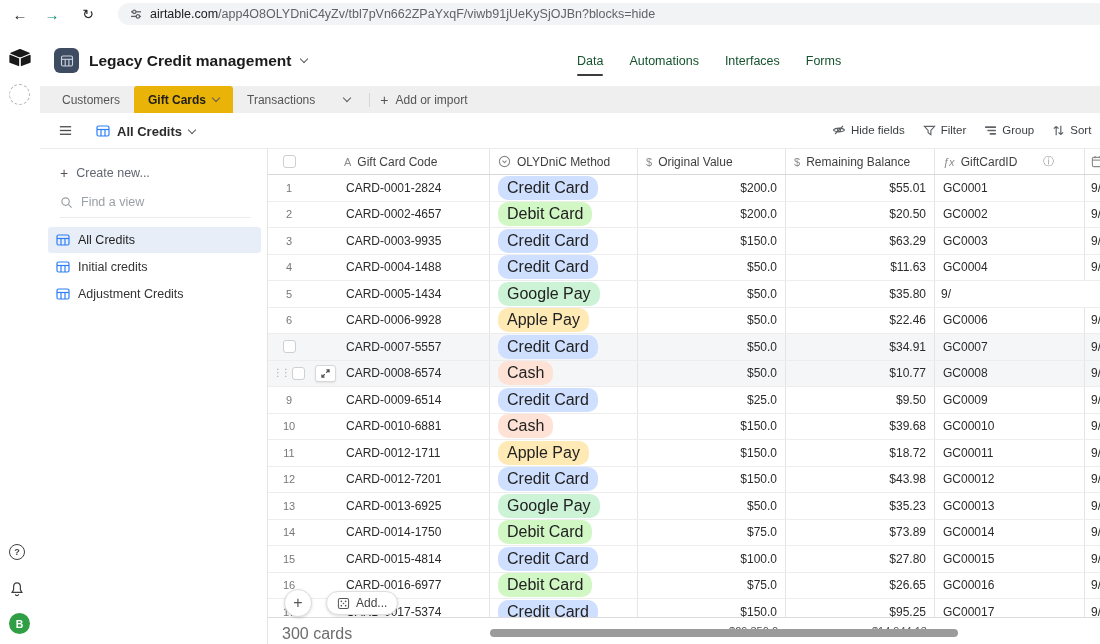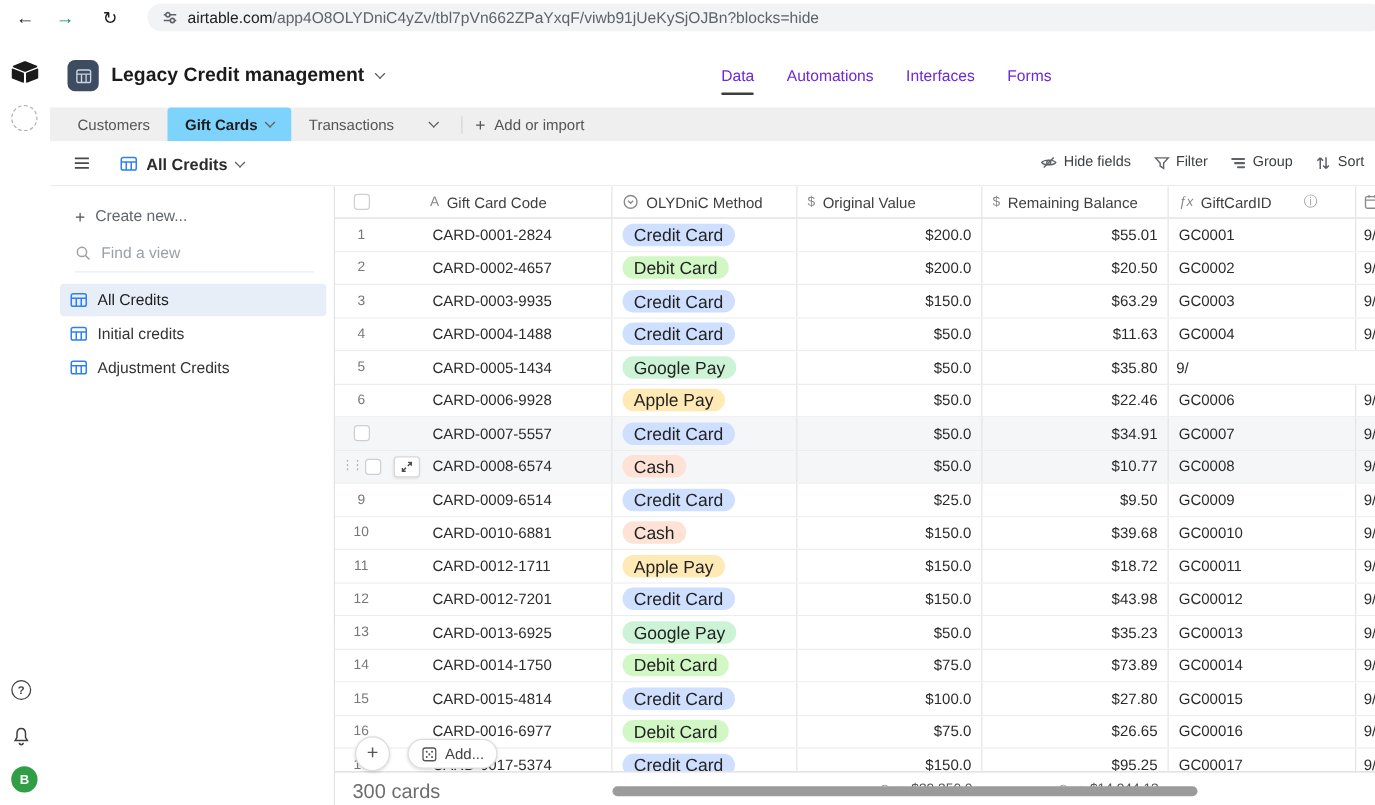--- a/index.html
+++ b/index.html
@@ -31,27 +31,27 @@
   .rail-bell { top:553px; }
   .rail-avatar { top:585px; width:21px; height:21px; border-radius:50%; background:var(--avatar-green,#2f9e44); color:#fff; font-size:10.5px; font-weight:700; display:flex; align-items:center; justify-content:center; }
 
   
   .app-header { position:absolute; left:40px; top:28px; width:1060px; height:58px; background:#fff; }
   .title-wrap { position:absolute; left:14px; top:20px; display:flex; align-items:center; gap:10px; }
   .base-icon { width:25px; height:25px; border-radius:6px; background:#3e4c61; display:flex; align-items:center; justify-content:center; }
   .app-title { font-size:15.5px; font-weight:700; color:#1b1b1b; }
   .chev { width:6px; height:6px; border-right:1.5px solid #5c5c5c; border-bottom:1.5px solid #5c5c5c; transform:rotate(45deg); margin-top:-3px; }
   .top-nav { position:absolute; left:537px; top:26px; display:flex; gap:26px; }
-  .nav-item { position:relative; font-size:12.5px; color:#6d28d9; cursor:default; }
+  .nav-item { position:relative; font-size:12.5px; color:#14532d; cursor:default; }
   .nav-item.active::after { content:""; position:absolute; left:0; right:0; bottom:-8px; height:2px; background:#3c3c3c; border-radius:1px; }
 
   
   .tab-strip { position:absolute; left:40px; top:86px; width:1060px; height:27px; background:#efefef; display:flex; align-items:center; padding-left:8px; }
   .tab { height:27px; display:flex; align-items:center; gap:7px; padding:0 14px; font-size:12px; color:#555; }
-  .tab.active { background:#7dd3fc; border-radius:3px 3px 0 0; color:#1d1d1d; font-weight:700; }
+  .tab.active { background:#eab308; border-radius:3px 3px 0 0; color:#1d1d1d; font-weight:700; }
   .tab-chev-btn { width:24px; height:27px; display:flex; align-items:center; justify-content:center; margin-left:6px; }
   .tab-divider { width:1px; height:14px; background:#d6d6d6; margin:0 10px; }
   .add-import { display:flex; align-items:center; gap:7px; font-size:12px; color:#555; }
   .plus-glyph { font-size:14px; color:#555; line-height:1; }
 
   
   .toolbar { position:absolute; left:40px; top:113px; width:1060px; height:36px; background:#fff; border-bottom:1px solid #ececec; }
   .hamburger { position:absolute; left:18px; top:10px; }
   .view-btn { position:absolute; left:50px; top:7px; height:22px; display:flex; align-items:center; gap:7px; padding:0 6px; border-radius:4px; }
   .grid-icon { color:var(--accent-blue,#2d7ff9); }
@@ -80,21 +80,21 @@
   .rownum { font-size:11px; color:#777; }
   .head-cell { color:#3f3f3f; font-size:12px; gap:6px; }
   .hicon { color:#8a8a8a; font-size:11px; flex:0 0 auto; }
   .formula-glyph { font-style:italic; }
   .info-glyph { margin-left:auto; margin-right:22px; color:#9a9a9a; font-size:11px; }
   .code-cell { padding-left:36px; position:relative; }
   .head-code { padding-left:34px; }
   .expand-btn { position:absolute; left:5px; top:4px; width:21px; height:17px; background:#fff; border:1px solid #d7d7d7; border-radius:3px; display:flex; align-items:center; justify-content:center; box-shadow:0 1px 2px rgba(0,0,0,.08); }
   .money-cell { justify-content:flex-end; }
   .date-cell { border-right:none; padding-left:6px; }
-  .badge { display:inline-flex; align-items:center; height:18px; padding:0 9px; border-radius:10px; font-size:14px; color:#222; }
+  .badge { display:inline-flex; align-items:center; height:24px; padding:0 9px; border-radius:10px; font-size:16px; color:#222; }
   .cb { width:13px; height:13px; border:1.5px solid #cfcfcf; border-radius:3px; background:#fff; flex:0 0 auto; }
   .drag { color:#aaa; font-size:10px; letter-spacing:-2px; line-height:1; }
 
   
   .summary-bar { position:absolute; left:268px; right:0; top:617px; height:27px; background:#fff; border-top:1px solid #dcdcdc; z-index:5; }
   .record-count { position:absolute; left:14px; top:7px; font-size:16px; color:#6d6d6d; }
   .sum-block { position:absolute; top:0; height:100%; display:flex; justify-content:flex-end; align-items:center; gap:5px; }
   .sum-original { left:370px; width:140px; }
   .sum-remaining { left:519px; width:140px; }
   .sum-label { font-size:9.5px; color:#9a9a9a; }

